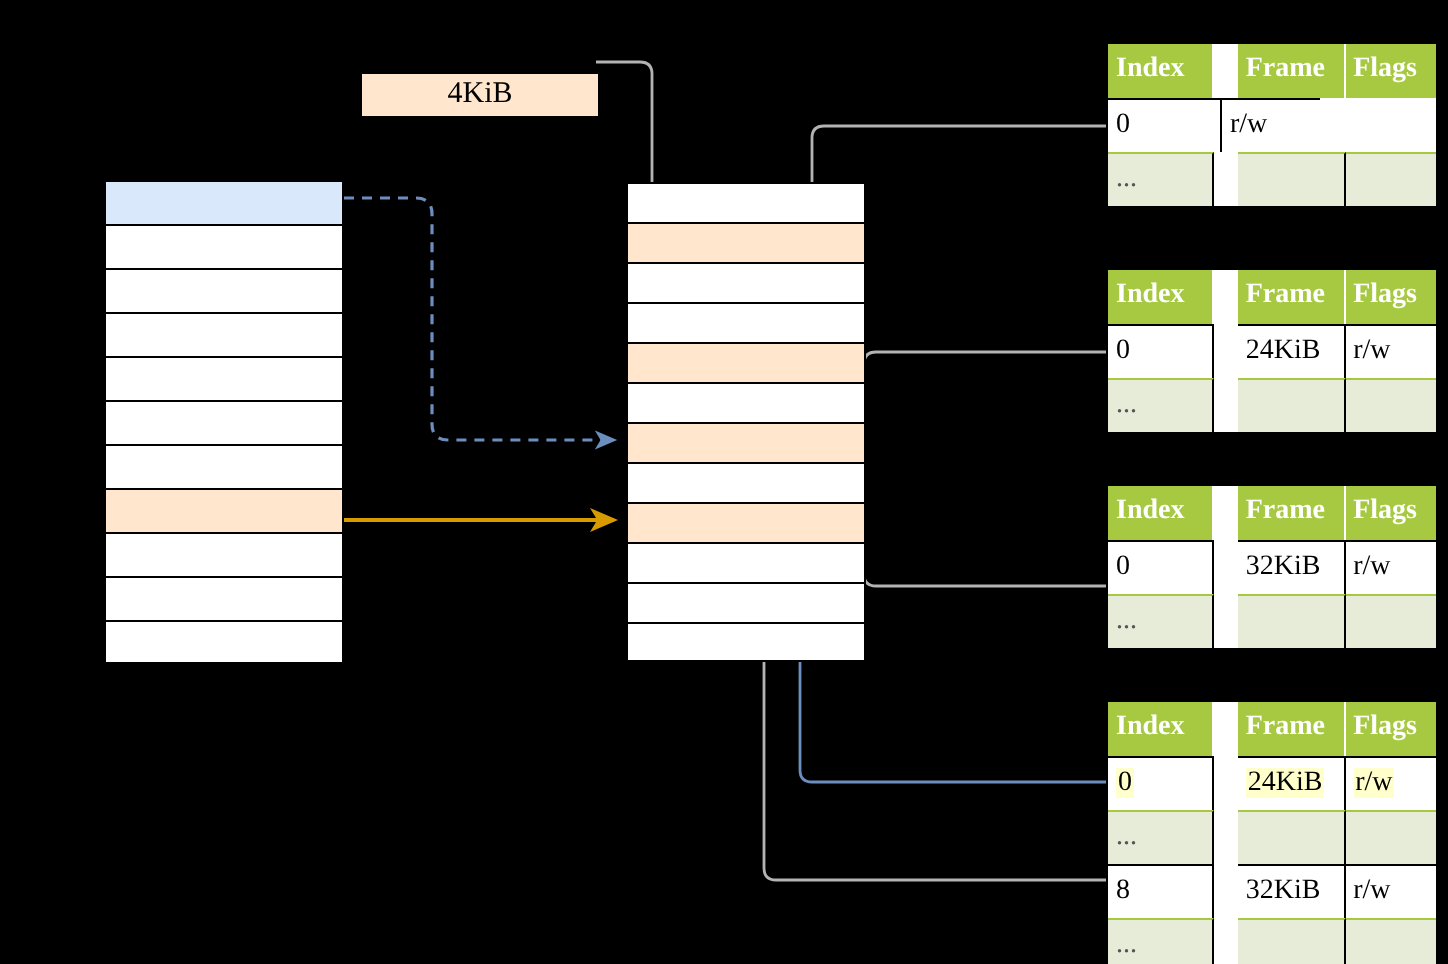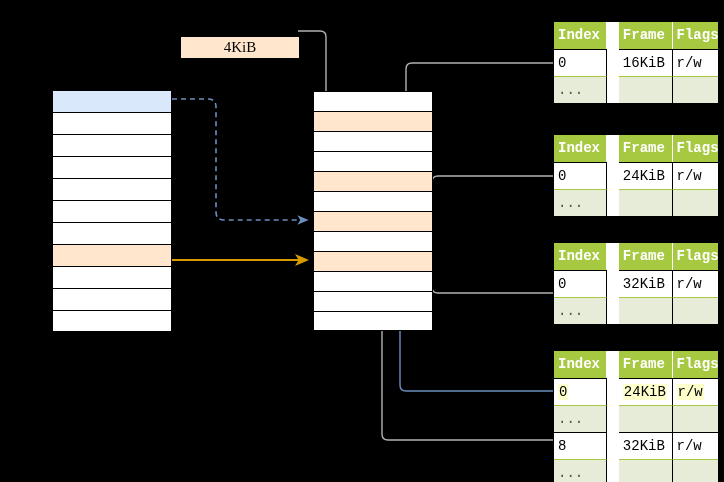--- a/index.html
+++ b/index.html
@@ -18,21 +18,21 @@
   
   .labelbox{position:absolute;box-sizing:border-box;background:#ffe6cc;
             color:#000000;text-align:center;font-size:15px;line-height:20px;}
 
   
   .ptable{position:absolute;box-sizing:border-box;border:1px solid #000000;
           background:#ffffff;}
   .ptrow{display:flex;width:100%;box-sizing:border-box;}
   .ptcell{box-sizing:border-box;border-right:1px solid #000000;
           font-size:14px;line-height:26px;height:27px;padding:0 4px;
-          overflow:hidden;white-space:nowrap;font-family:Liberation Mono, monospace;}
+          overflow:hidden;white-space:nowrap;}
   .ptcell:last-child{border-right:none;}
   .c-index{width:57px;}
   .c-frame{width:58px;margin-left:12px;}
   .c-flags{width:49px;}
   .pthead .ptcell{background:#a7c942;color:#ffffff;font-weight:bold;
                   border-right:1px solid #ffffff;}
   .pthead .ptcell:last-child{border-right:none;}
   .ptbody .ptcell{background:#ffffff;color:#000000;
                   border-top:1px solid #000000;}
   .ptrow.alt .ptcell{background:#e7ecd8;color:#555555;}
@@ -115,21 +115,20 @@
 
   <div class="ptable" id="ptable-0" style="left:553px;top:21px;width:166px;">
       <div class="ptrow pthead">
         <div class="ptcell c-index">Index</div>
         <div class="ptcell c-frame">Frame</div>
         <div class="ptcell c-flags">Flags</div>
       </div>
       <div class="ptbody">
         <div class="ptrow">
           <div class="ptcell c-index">0</div>
-          <div class="ptcell c-frame">16KiB</div>
           <div class="ptcell c-flags">r/w</div>
         </div>
         <div class="ptrow alt">
           <div class="ptcell c-index">...</div>
           <div class="ptcell c-frame"></div>
           <div class="ptcell c-flags"></div>
         </div>
       </div>
     </div>
   <div class="ptable" id="ptable-1" style="left:553px;top:134px;width:166px;">

